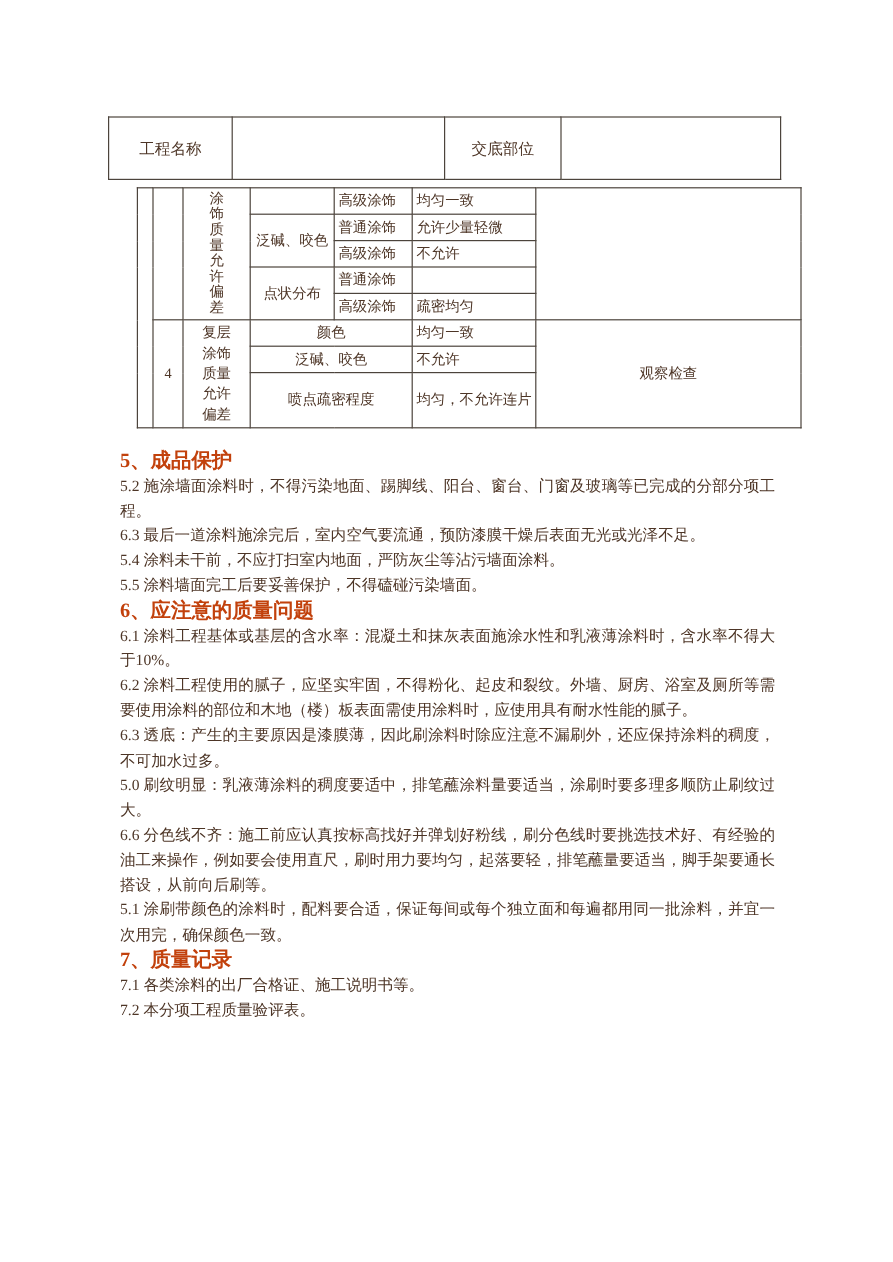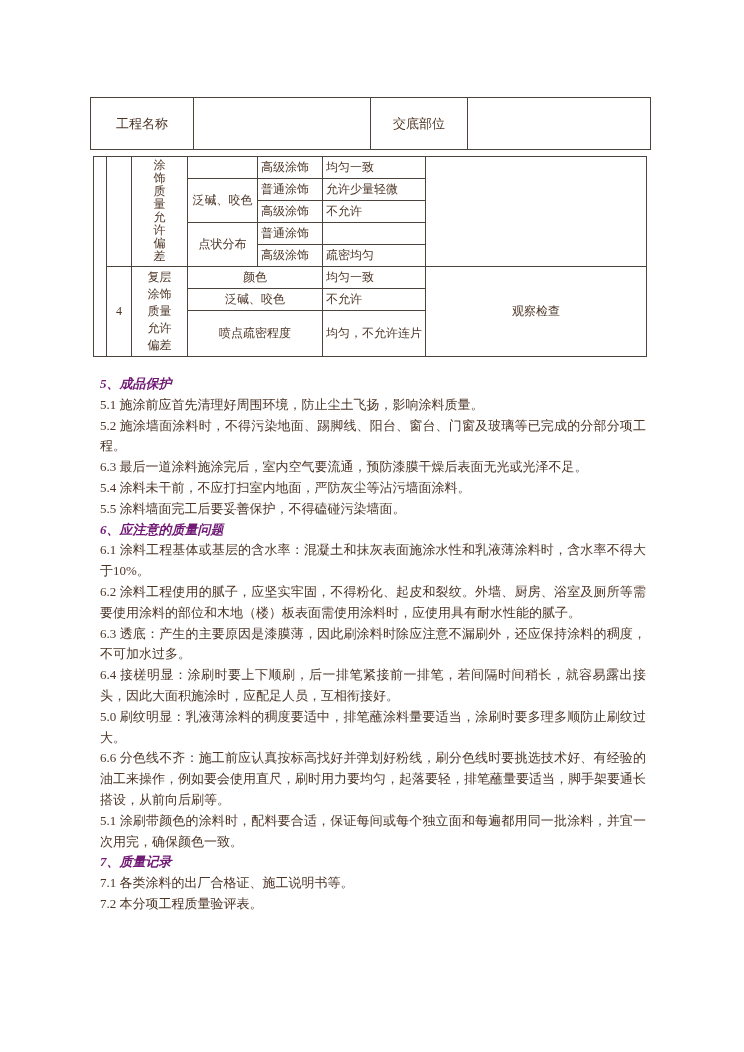--- a/index.html
+++ b/index.html
@@ -19,38 +19,38 @@
   table { border-collapse:collapse; }
   td { vertical-align:middle; }
   .header-table { table-layout:fixed; width:560px; }
   .header-table td {
     border:1px solid #4c443c; font-size:13px; text-align:center;
   }
   .header-table tr.hr1 { height:52px; }
   .header-table tr.hr2 { height:50px; }
 
   
-  .spec-table { table-layout:fixed; width:553px; margin:6px 0 0 3px; }
+  .spec-table { table-layout:fixed; width:553px; margin:6px 0 0 24px; }
   .spec-table td {
     border:1px solid #4c443c; font-size:12px; padding:0 3px;
     overflow:hidden;
   }
   .spec-table tr.r22 { height:22px; }
   .spec-table tr.r46 { height:46px; }
   .ct { text-align:center; }
   .lt { text-align:left; padding-left:5px; }
   .vert { text-align:center; vertical-align:middle; padding:0 !important; }
   .vert span { display:inline-block; word-break:break-all; text-align:center; letter-spacing:0; }
   .vert1 span { width:13px; line-height:13px; font-size:12px; }
   .vert2 span { width:26px; line-height:17px; font-size:12px; }
 
   
   .text-block { width:546px; margin:17px 0 0 10px; }
   .text-block h3 {
-    font-size:13px; font-weight:bold; line-height:20.8px; color:#701a75;font-style:italic;
+    font-size:17px; font-weight:bold; line-height:20.8px; color:#c2410c;
   }
   .text-block p {
     font-size:13px; line-height:20.8px; text-align:justify;
   }
 </style>
 </head>
 <body>
 
 <div class="page">
   <div class="content">
@@ -123,31 +123,29 @@
       </tr>
       <tr class="r46">
         <td colspan="2" class="ct">喷点疏密程度</td>
         <td class="lt">均匀，不允许连片</td>
       </tr>
     </tbody>
       </table>
 
     <div class="text-block">
       <h3>5、成品保护</h3>
-      <p>5.1 施涂前应首先清理好周围环境，防止尘土飞扬，影响涂料质量。</p>
       <p>5.2 施涂墙面涂料时，不得污染地面、踢脚线、阳台、窗台、门窗及玻璃等已完成的分部分项工程。</p>
       <p>6.3 最后一道涂料施涂完后，室内空气要流通，预防漆膜干燥后表面无光或光泽不足。</p>
       <p>5.4 涂料未干前，不应打扫室内地面，严防灰尘等沾污墙面涂料。</p>
       <p>5.5 涂料墙面完工后要妥善保护，不得磕碰污染墙面。</p>
 
       <h3>6、应注意的质量问题</h3>
       <p>6.1 涂料工程基体或基层的含水率：混凝土和抹灰表面施涂水性和乳液薄涂料时，含水率不得大于10%。</p>
       <p>6.2 涂料工程使用的腻子，应坚实牢固，不得粉化、起皮和裂纹。外墙、厨房、浴室及厕所等需要使用涂料的部位和木地（楼）板表面需使用涂料时，应使用具有耐水性能的腻子。</p>
       <p>6.3 透底：产生的主要原因是漆膜薄，因此刷涂料时除应注意不漏刷外，还应保持涂料的稠度，不可加水过多。</p>
-      <p>6.4 接槎明显：涂刷时要上下顺刷，后一排笔紧接前一排笔，若间隔时间稍长，就容易露出接头，因此大面积施涂时，应配足人员，互相衔接好。</p>
       <p>5.0 刷纹明显：乳液薄涂料的稠度要适中，排笔蘸涂料量要适当，涂刷时要多理多顺防止刷纹过大。</p>
       <p>6.6 分色线不齐：施工前应认真按标高找好并弹划好粉线，刷分色线时要挑选技术好、有经验的油工来操作，例如要会使用直尺，刷时用力要均匀，起落要轻，排笔蘸量要适当，脚手架要通长搭设，从前向后刷等。</p>
       <p>5.1 涂刷带颜色的涂料时，配料要合适，保证每间或每个独立面和每遍都用同一批涂料，并宜一次用完，确保颜色一致。</p>
 
       <h3>7、质量记录</h3>
       <p>7.1 各类涂料的出厂合格证、施工说明书等。</p>
       <p>7.2 本分项工程质量验评表。</p>
     </div>
 
   </div>

